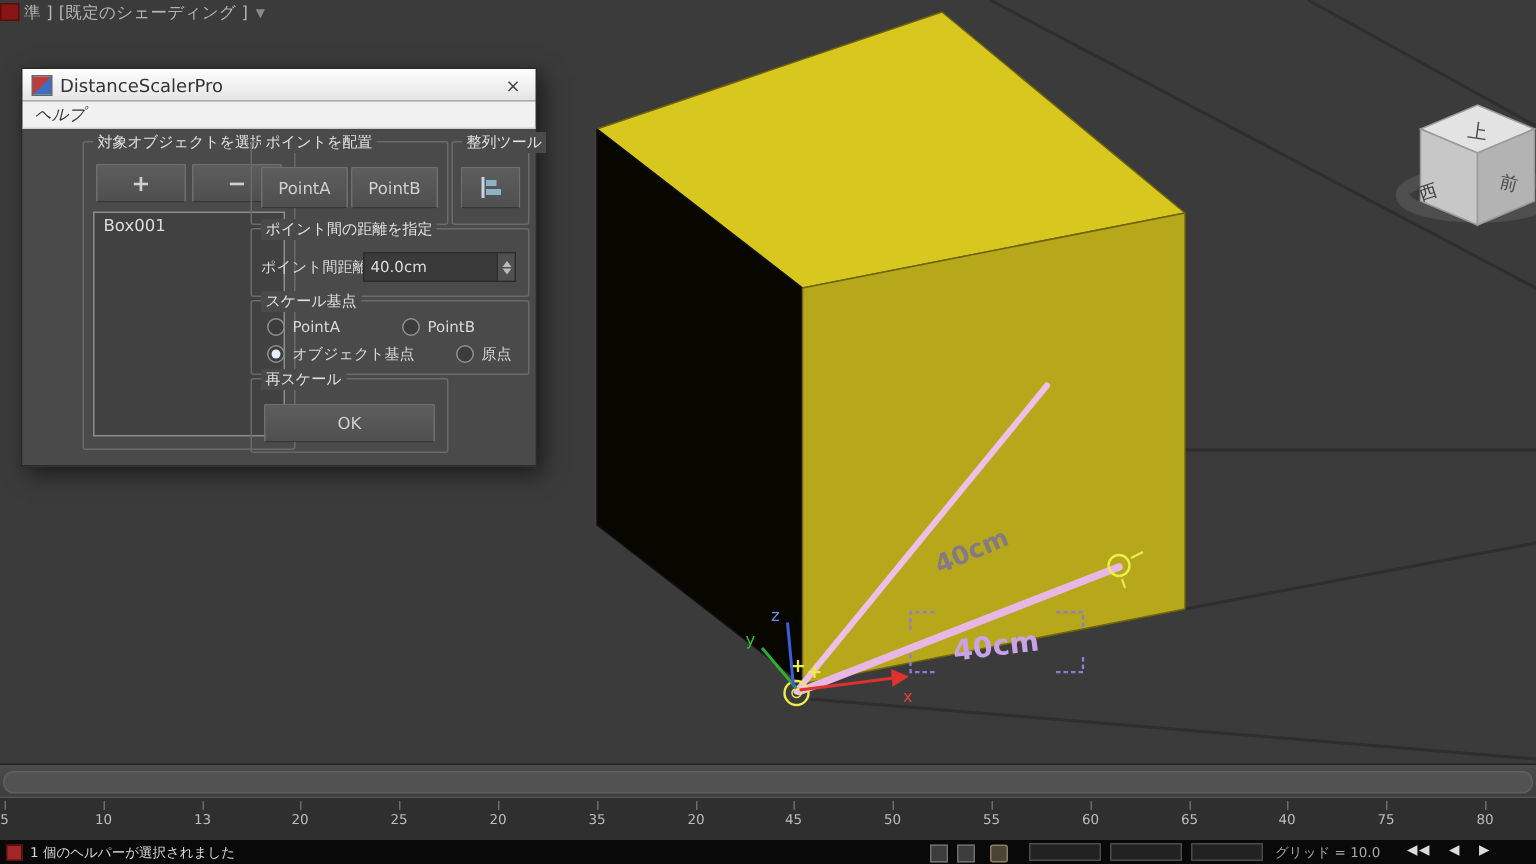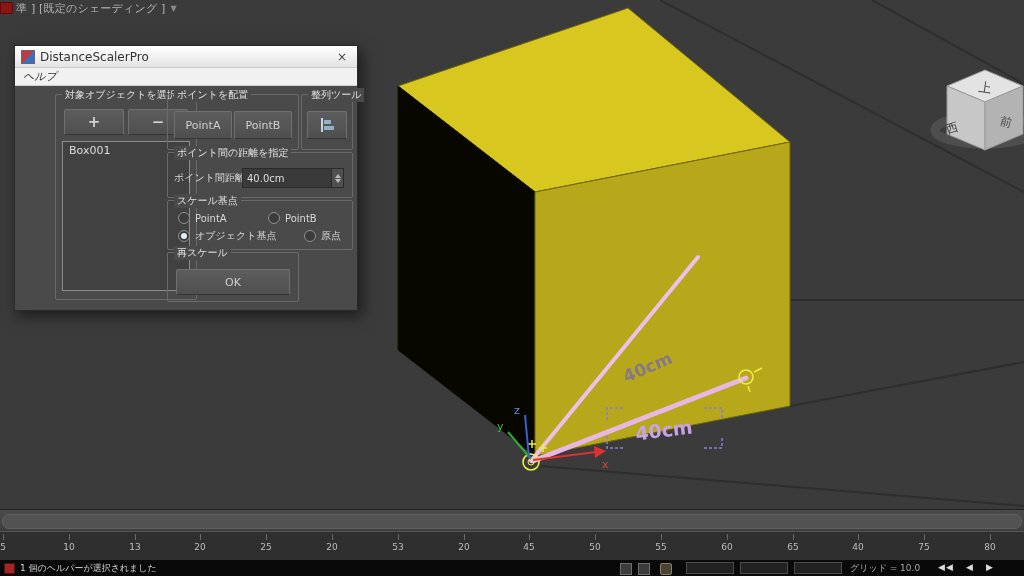--- a/index.html
+++ b/index.html
@@ -205,21 +205,21 @@
     <div class="slider"></div>
   </div>
 
   <div id="ruler">
     <span class="tick" style="left:3px;">5</span>
     <span class="tick" style="left:69px;">10</span>
     <span class="tick" style="left:135px;">13</span>
     <span class="tick" style="left:200px;">20</span>
     <span class="tick" style="left:266px;">25</span>
     <span class="tick" style="left:332px;">20</span>
-    <span class="tick" style="left:398px;">53</span>
+    <span class="tick" style="left:398px;">35</span>
     <span class="tick" style="left:464px;">20</span>
     <span class="tick" style="left:529px;">45</span>
     <span class="tick" style="left:595px;">50</span>
     <span class="tick" style="left:661px;">55</span>
     <span class="tick" style="left:727px;">60</span>
     <span class="tick" style="left:793px;">65</span>
     <span class="tick" style="left:858px;">40</span>
     <span class="tick" style="left:924px;text-align:center;">75</span>
     <span class="tick" style="left:990px;">80</span>
   </div>

